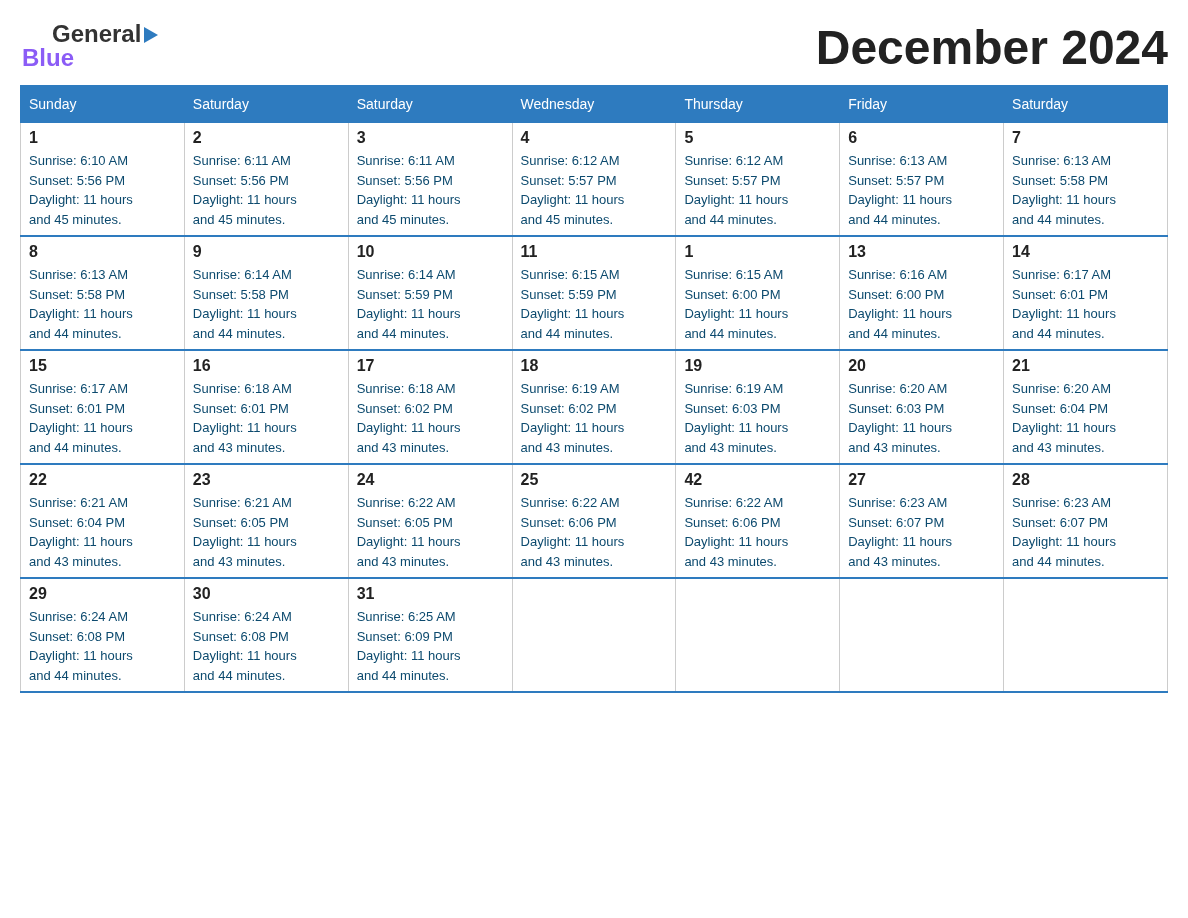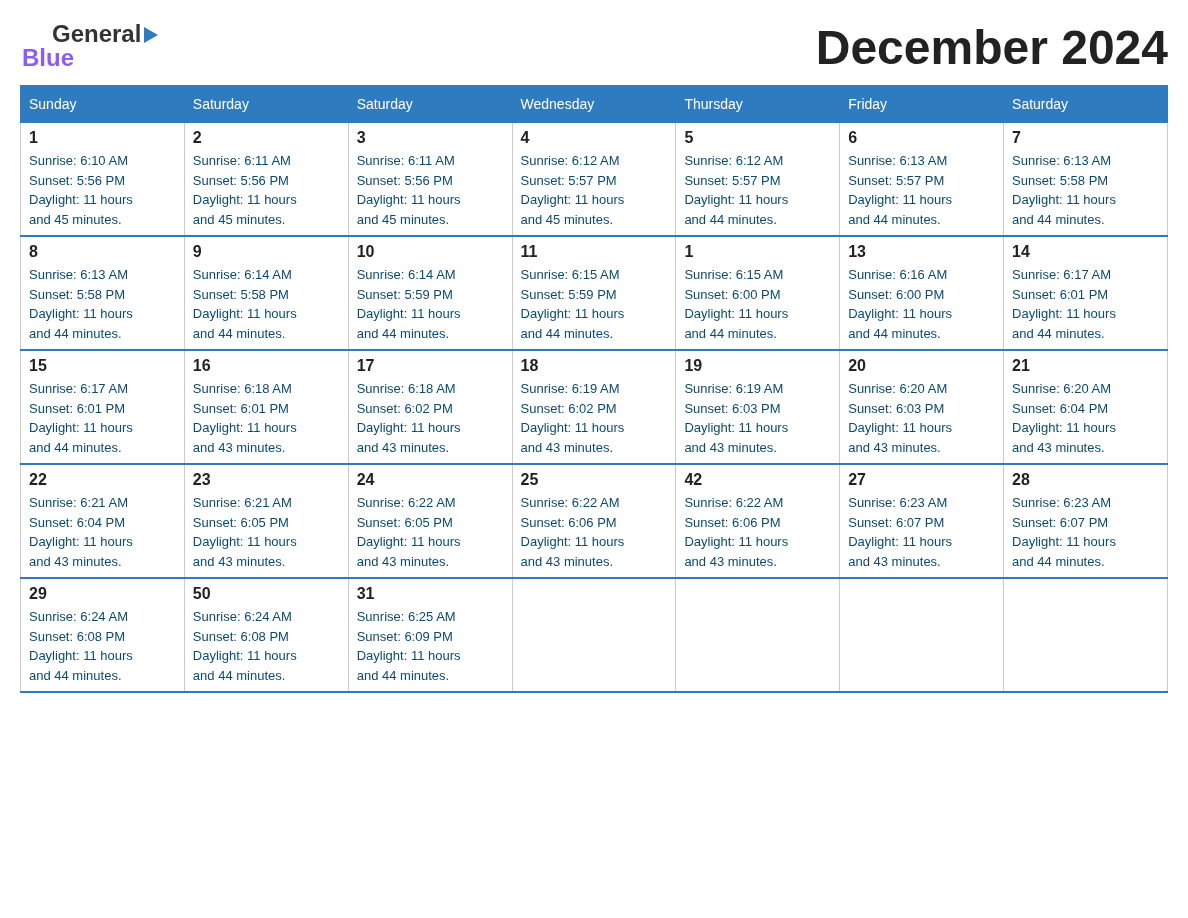--- a/index.html
+++ b/index.html
@@ -249,21 +249,21 @@
           <span class="day-number">28</span>
           <div class="day-info">Sunrise: 6:23 AM<br>Sunset: 6:07 PM<br>Daylight: 11 hours<br>and 44 minutes.</div>
         </td>
       </tr>
       <tr>
         <td>
           <span class="day-number">29</span>
           <div class="day-info">Sunrise: 6:24 AM<br>Sunset: 6:08 PM<br>Daylight: 11 hours<br>and 44 minutes.</div>
         </td>
         <td>
-          <span class="day-number">50</span>
+          <span class="day-number">30</span>
           <div class="day-info">Sunrise: 6:24 AM<br>Sunset: 6:08 PM<br>Daylight: 11 hours<br>and 44 minutes.</div>
         </td>
         <td>
           <span class="day-number">31</span>
           <div class="day-info">Sunrise: 6:25 AM<br>Sunset: 6:09 PM<br>Daylight: 11 hours<br>and 44 minutes.</div>
         </td>
         <td class="empty-cell"></td>
         <td class="empty-cell"></td>
         <td class="empty-cell"></td>
         <td class="empty-cell"></td>

